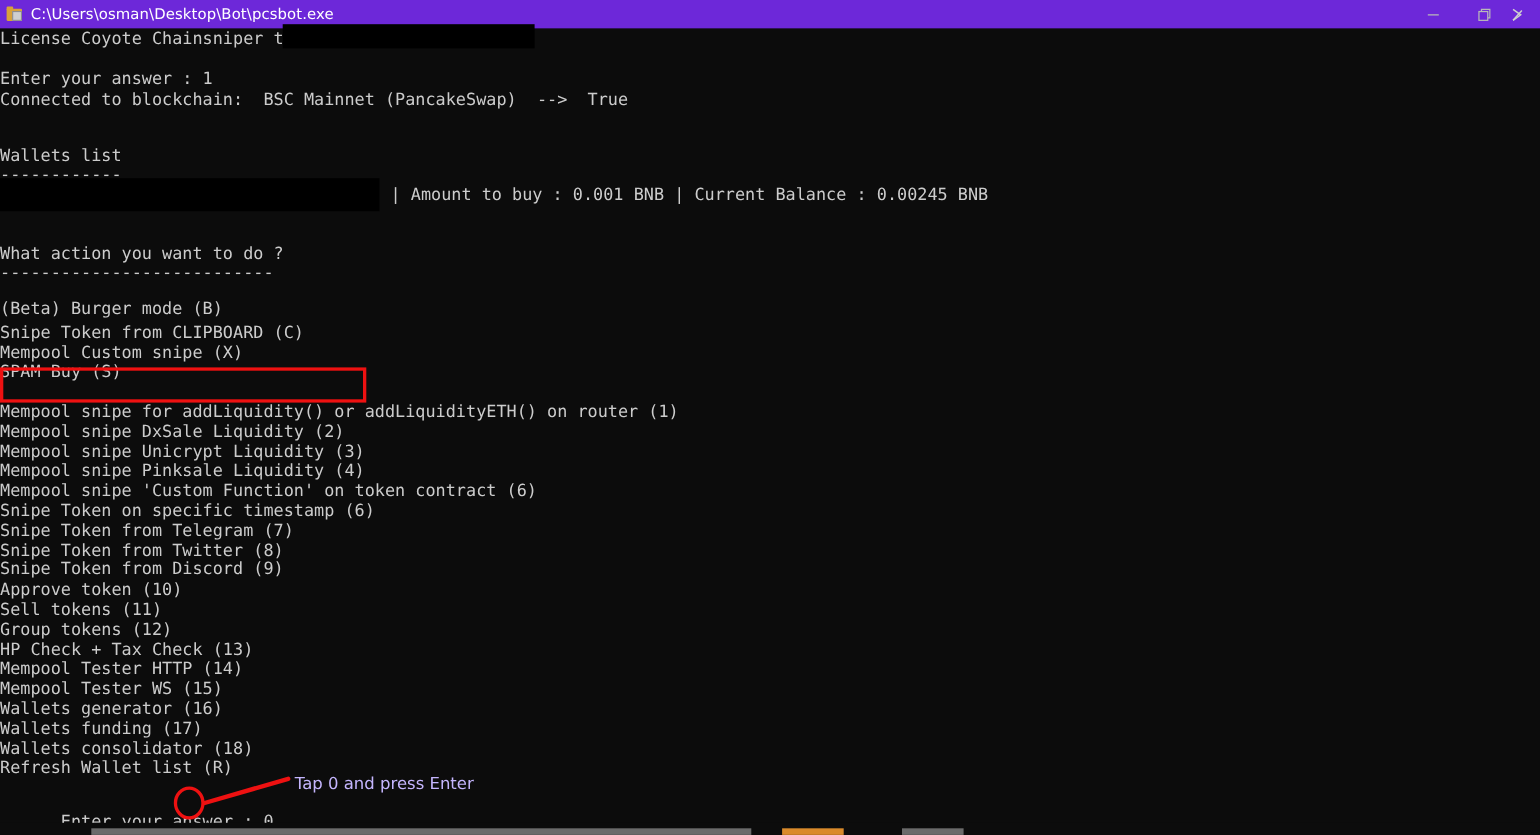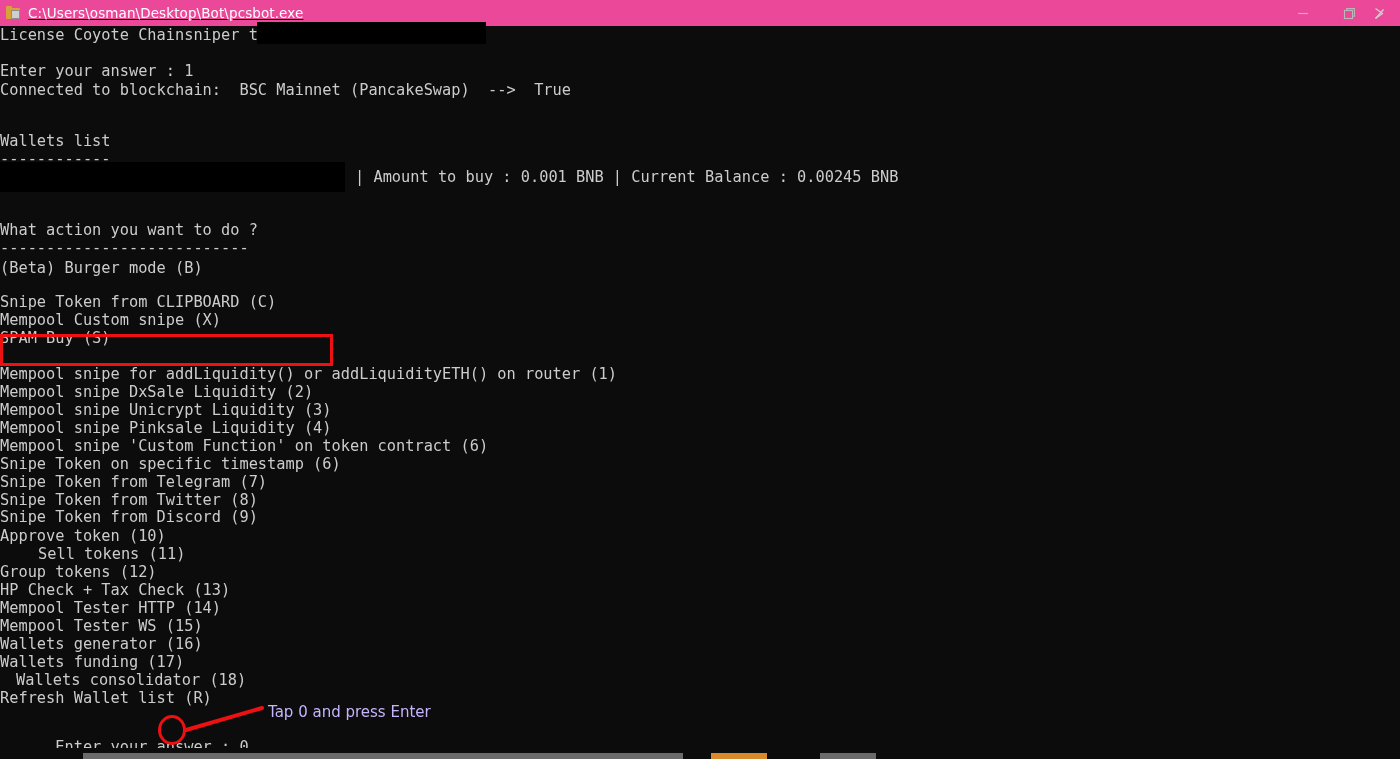--- a/index.html
+++ b/index.html
@@ -20,24 +20,23 @@
     height: 759px;
     background: #0c0c0c;
   }
 
   
   .titlebar {
     position: absolute;
     top: 0; left: 0;
     width: 1400px;
     height: 26px;
-    background: #ec4899;
+    background: #6d28d9;
     display: flex;
     align-items: center;
-    text-decoration: underline;
   }
   .titlebar-icon {
     width: 16px;
     height: 16px;
     margin-left: 6px;
     margin-right: 6px;
     position: relative;
     flex: 0 0 auto;
   }
   .titlebar-icon .folder-back {
@@ -187,42 +186,42 @@
     <div class="line" style="top:0px;">License Coyote Chainsniper to :</div>
     <div class="line" style="top:36.4px;">Enter your answer : 1</div>
     <div class="line" style="top:54.6px;">Connected to blockchain:  BSC Mainnet (PancakeSwap)  --&gt;  True</div>
     <div class="line" style="top:106px;">Wallets list</div>
     <div class="line" style="top:124px;">------------</div>
     <div class="line" style="left:355px; top:142px;">| Amount to buy : 0.001 BNB | Current Balance : 0.00245 BNB</div>
 
     <div class="line" style="top:195px;">What action you want to do ?</div>
     <div class="line" style="top:213px;">---------------------------</div>
 
-    <div class="line" style="top:233px;">(Beta) Burger mode (B)</div>
+    <div class="line" style="top:245px;">(Beta) Burger mode (B)</div>
     <div class="line" style="top:267px;">Snipe Token from CLIPBOARD (C)</div>
     <div class="line" style="top:285px;">Mempool Custom snipe (X)</div>
     <div class="line" style="top:303px;">SPAM Buy (S)</div>
     <div class="line" style="top:338.5px;">Mempool snipe for addLiquidity() or addLiquidityETH() on router (1)</div>
     <div class="line" style="top:356.5px;">Mempool snipe DxSale Liquidity (2)</div>
     <div class="line" style="top:374.5px;">Mempool snipe Unicrypt Liquidity (3)</div>
     <div class="line" style="top:392.5px;">Mempool snipe Pinksale Liquidity (4)</div>
     <div class="line" style="top:410.5px;">Mempool snipe 'Custom Function' on token contract (6)</div>
     <div class="line" style="top:428.5px;">Snipe Token on specific timestamp (6)</div>
     <div class="line" style="top:446.5px;">Snipe Token from Telegram (7)</div>
     <div class="line" style="top:464.5px;">Snipe Token from Twitter (8)</div>
     <div class="line" style="top:482px;text-align:center;">Snipe Token from Discord (9)</div>
     <div class="line" style="top:500.5px;">Approve token (10)</div>
-    <div class="line" style="top:518.5px;padding-left:38px;">Sell tokens (11)</div>
+    <div class="line" style="top:518.5px;">Sell tokens (11)</div>
     <div class="line" style="top:536.5px;">Group tokens (12)</div>
     <div class="line" style="top:554.5px;">HP Check + Tax Check (13)</div>
     <div class="line" style="top:572.5px;">Mempool Tester HTTP (14)</div>
     <div class="line" style="top:590.5px;">Mempool Tester WS (15)</div>
     <div class="line" style="top:608.5px;">Wallets generator (16)</div>
     <div class="line" style="top:626.5px;">Wallets funding (17)</div>
-    <div class="line" style="top:644.5px;padding-left:16px;">Wallets consolidator (18)</div>
+    <div class="line" style="top:644.5px;">Wallets consolidator (18)</div>
     <div class="line" style="top:662.5px;">Refresh Wallet list (R)</div>
 
     <div class="line" style="top:694px;">
       <span>Enter your answer :</span><span>&nbsp;</span><span>0</span>
     </div>
   </div>
 
   <div class="redact" style="left:257px; top:22px; width:229px; height:22px;"></div>
   <div class="redact" style="left:0px; top:162px; width:345px; height:30px;"></div>
 

